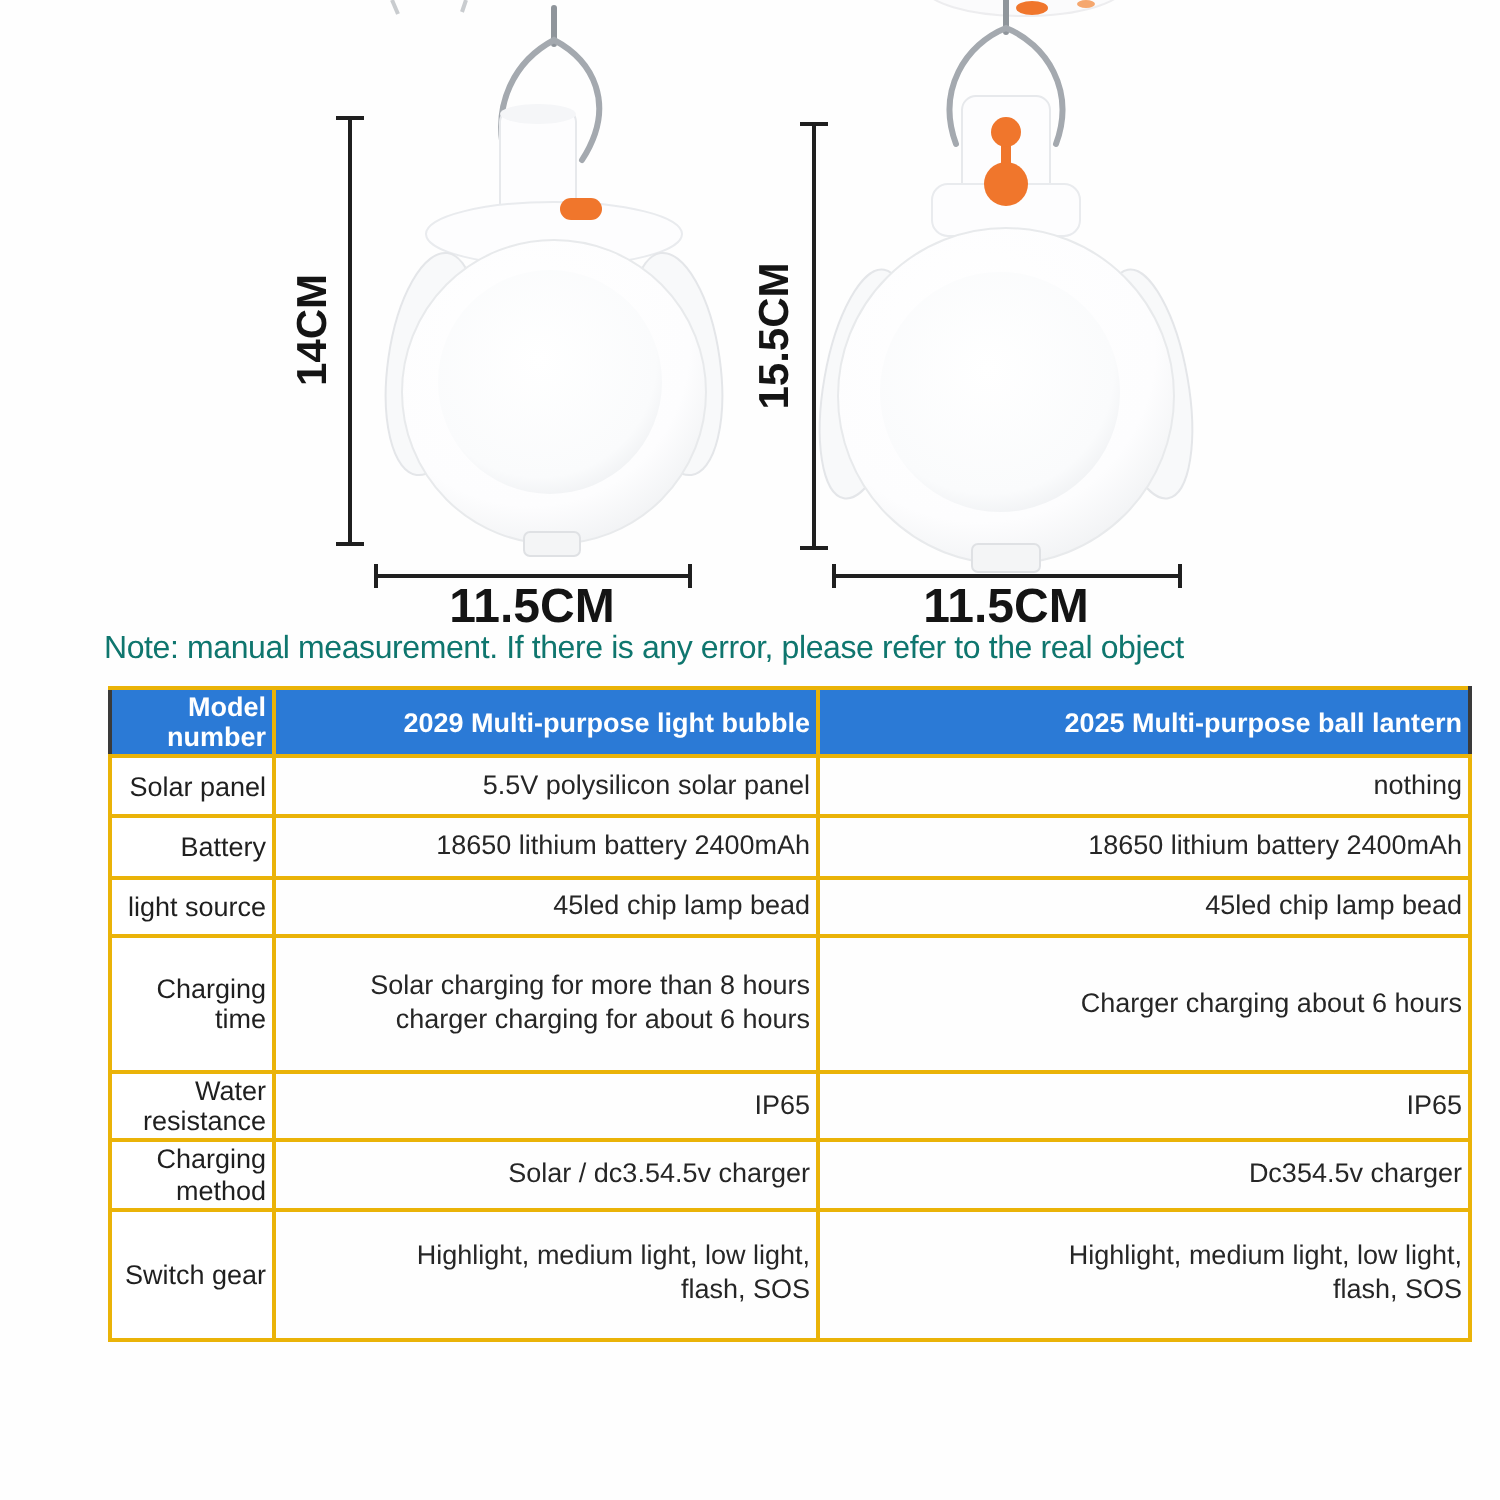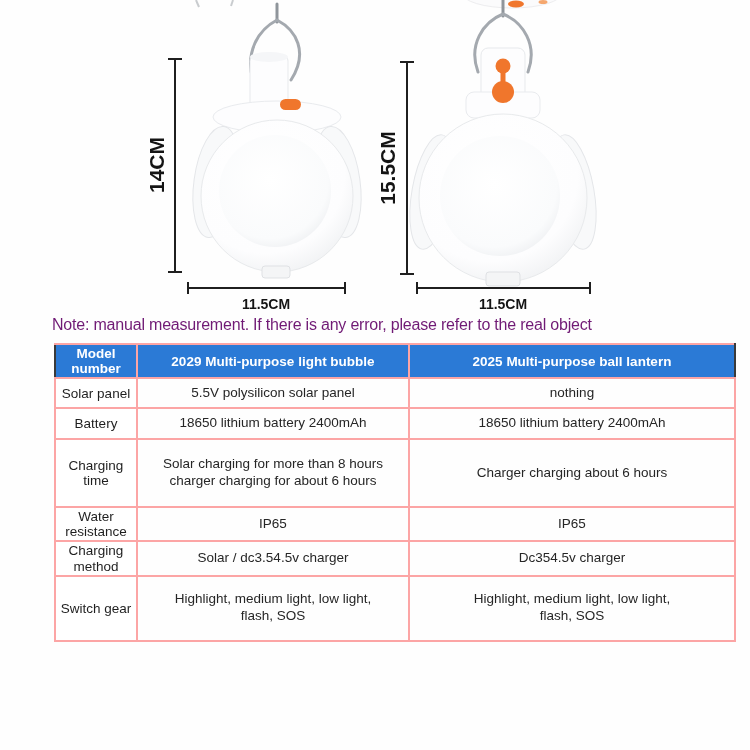--- a/index.html
+++ b/index.html
@@ -5,31 +5,31 @@
   html,body{margin:0;padding:0;background:#ffffff;}
   body{width:750px;height:750px;position:relative;overflow:hidden;
        font-family:"Liberation Sans", sans-serif;color:#1c1c1c;}
   .stage{position:absolute;inset:0;background:#fefefe;}
 
   
   .hero{position:absolute;left:0;top:0;width:750px;height:315px;}
   .hero svg{position:absolute;left:0;top:0;}
   .dim-label{position:absolute;color:#141414;font-weight:600;white-space:nowrap;}
   .dim-v{font-size:21px;transform:translate(-50%,-50%) rotate(-90deg);}
-  .dim-h{font-size:14px;transform:translate(-50%,-50%);}
+  .dim-h{font-size:24px;transform:translate(-50%,-50%);}
 
   
   .note{position:absolute;left:52px;top:316px;width:660px;
-        font-size:16px;color:#701a75;letter-spacing:-0.2px;}
+        font-size:16px;color:#0f766e;letter-spacing:-0.2px;}
 
   
   table.spec{position:absolute;left:54px;top:343px;width:680px;
              border-collapse:collapse;table-layout:fixed;}
   table.spec th, table.spec td{
-      border:2px solid #fca5a5;text-align:center;vertical-align:middle;
+      border:2px solid #eab308;text-align:right;vertical-align:middle;
       padding:1px 3px;overflow:hidden;}
   thead th{background:#2b7ad6;color:#ffffff;font-size:13.5px;font-weight:700;
            line-height:1.12;border-left-color:#1a4a8c;border-right-color:#1a4a8c;}
   thead th:first-child{border-left-color:#3a3a3a;}
   thead th:last-child{border-right-color:#3a3a3a;margin-left:31px;}
   th.rowlabel{background:#ffffff;font-weight:400;font-size:13.5px;color:#1f1f1f;
               line-height:1.12;}
   td.val{font-size:13.5px;color:#262626;white-space:pre-line;line-height:1.25;}
 </style>
 </head>
@@ -130,20 +130,25 @@
       <tr style="height:30px">
         <th class="rowlabel">Solar panel</th>
         <td class="val">5.5V polysilicon solar panel</td>
         <td class="val">nothing</td>
       </tr>
       <tr style="height:31px">
         <th class="rowlabel">Battery</th>
         <td class="val">18650 lithium battery 2400mAh</td>
         <td class="val">18650 lithium battery 2400mAh</td>
       </tr>
+      <tr style="height:29px">
+        <th class="rowlabel">light source</th>
+        <td class="val">45led chip lamp bead</td>
+        <td class="val">45led chip lamp bead</td>
+      </tr>
       <tr style="height:68px">
         <th class="rowlabel">Charging time</th>
         <td class="val">Solar charging for more than 8 hours
 charger charging for about 6 hours</td>
         <td class="val">Charger charging about 6 hours</td>
       </tr>
       <tr style="height:33px">
         <th class="rowlabel">Water resistance</th>
         <td class="val">IP65</td>
         <td class="val">IP65</td>

